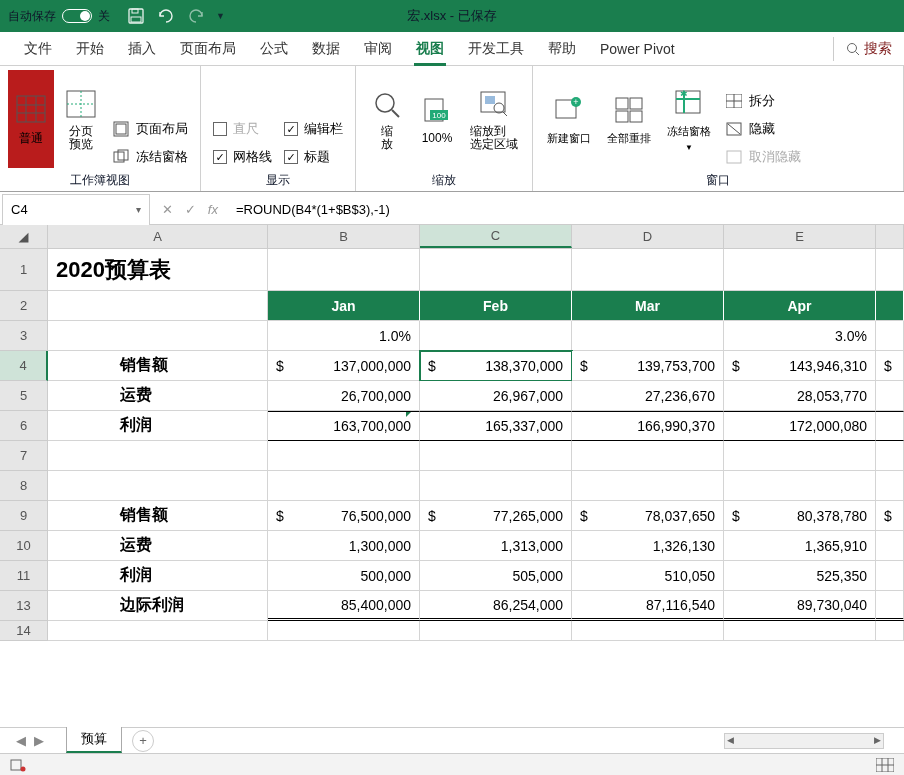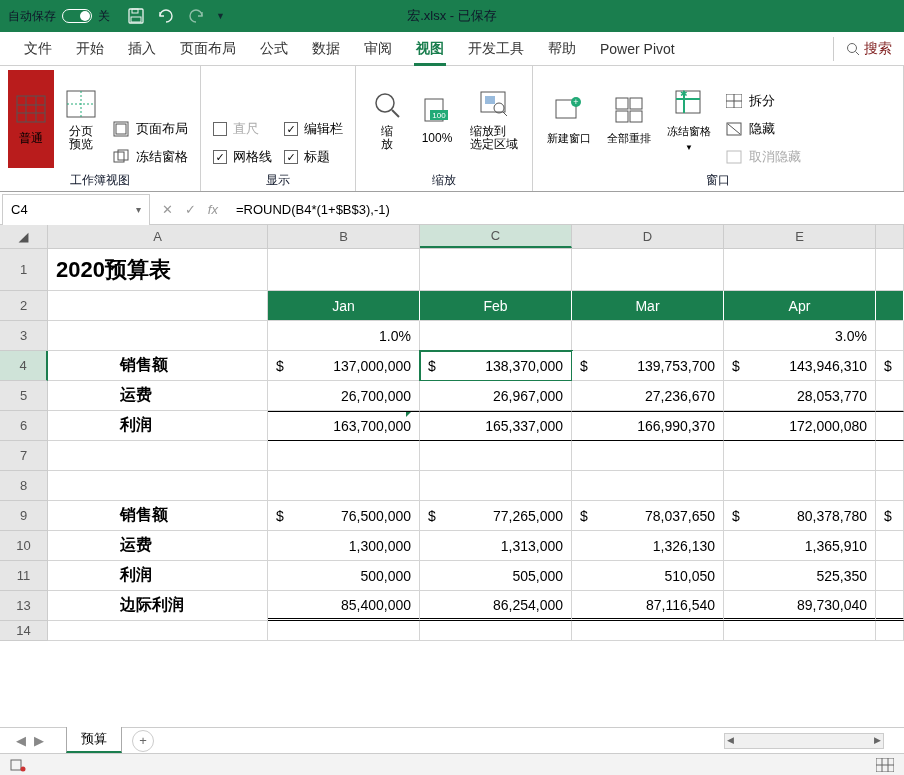--- a/index.html
+++ b/index.html
@@ -47,21 +47,21 @@
 .colhdrs { display: flex; height: 24px; background: #e6e6e6; border-bottom: 1px solid #ccc;}
 .rownum-w { width: 48px; }
 .colhdr { border-right: 1px solid #ccc; display: flex; align-items: center; justify-content: center; font-size: 13px; color: #555; background: #e6e6e6; }
 .colA { width: 220px; } .colB { width: 152px; } .colC { width: 152px; } .colD { width: 152px; } .colE { width: 152px; } .colF { width: 28px; }
 .colhdr.sel { background: #cfe3d8; border-bottom: 2px solid #1a7e4e; }
 
 .row { display: flex; height: 30px; }
 .rownum { width: 48px; background: #e6e6e6; border-right: 1px solid #ccc; border-bottom: 1px solid #ccc; display: flex; align-items: center; justify-content: center; font-size: 13px; color: #555; }
 .rownum.sel { background: #cfe3d8; border-right: 2px solid #1a7e4e; }
 .cell { border-right: 1px solid #d4d4d4; border-bottom: 1px solid #d4d4d4; display: flex; align-items: center; padding: 0 8px; font-size: 14px; background: #fff; overflow: hidden; white-space: nowrap; }
-.cell.hdr { background: #1a7e4e; color: #fff; font-weight: normal; justify-content: center; border-right: 1px solid #fff;}
+.cell.hdr { background: #1a7e4e; color: #fff; font-weight: bold; justify-content: center; border-right: 1px solid #fff;}
 .cell.title { font-size: 22px; font-weight: bold; }
 .cell.right { justify-content: flex-end; }
 .cell.money { justify-content: space-between; }
 .cell.label { font-weight: bold; padding-left: 72px; font-size: 16px;}
 .cell.active { outline: 2px solid #1a7e4e; outline-offset: -1px; }
 .cell.marker::before { content: ""; position: absolute; border-top: 5px solid #1a7e4e; border-right: 5px solid transparent; width: 0; height: 0; margin-left: -8px; margin-top: -24px;}
 .row1 { height: 42px; }
 .btop { border-top: 1.5px solid #000; }
 .bbot { border-bottom: 1.5px solid #000; }
 .bdbl { border-bottom: 3px double #000; }

